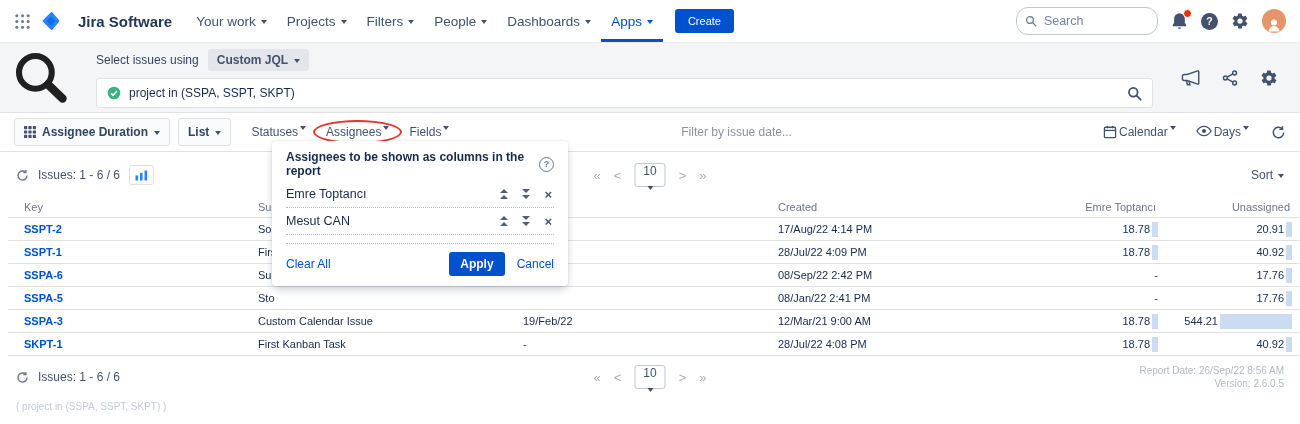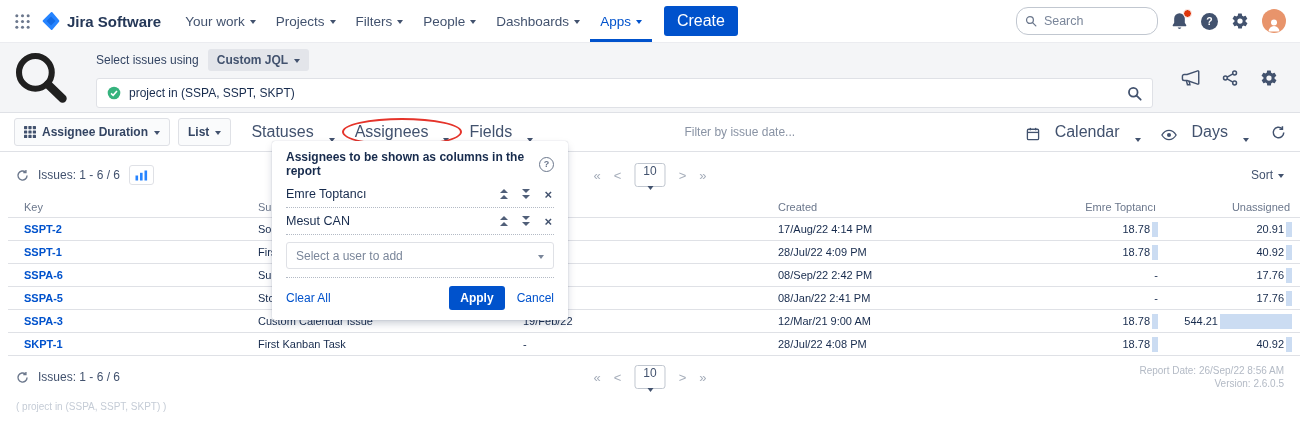--- a/index.html
+++ b/index.html
@@ -10,27 +10,27 @@
   input{font-family:inherit;outline:none;}
   a{cursor:pointer;}
   .caret{display:inline-block;width:0;height:0;border-left:3.5px solid transparent;
          border-right:3.5px solid transparent;border-top:4px solid currentColor;position:relative;top:1px;}
 
   
   .topnav{height:43px;border-bottom:1px solid #EBECF0;display:flex;align-items:center;
           justify-content:space-between;padding:0 14px 0 10px;background:#fff;}
   .nav-left{display:flex;align-items:center;height:100%;}
   .appswitch{padding:4px;margin-right:2px;display:flex;align-items:center;}
-  .brand{display:flex;align-items:center;gap:6px;margin:0 14px 0 4px;cursor:pointer;}
+  .brand{display:flex;align-items:center;gap:17px;margin:0 14px 0 4px;cursor:pointer;}
   .brand-text{font-size:15px;font-weight:600;color:#253858;white-space:nowrap;}
   .nav-items{display:flex;height:100%;}
   .nav-item{display:flex;align-items:center;gap:5px;padding:0 10px;font-size:13.5px;font-weight:500;
             color:#42526E;cursor:pointer;white-space:nowrap;}
   .nav-item.active{color:#0052CC;box-shadow:inset 0 -3px 0 0 #0052CC;}
-  .create-btn{background:#0052CC;color:#fff;font-size:16px;font-weight:500;border-radius:3px;
+  .create-btn{background:#0052CC;color:#fff;font-size:11px;font-weight:500;border-radius:3px;
               padding:6px 13px;margin-left:12px;}
   .nav-right{display:flex;align-items:center;gap:13px;}
   .searchbox{display:flex;align-items:center;gap:7px;width:142px;height:28px;border:1px solid #C1C7D0;
              border-radius:12px;padding:0 8px;background:#fff;}
   .searchbox input{border:none;width:100%;font-size:12.5px;color:#172B4D;}
   .searchbox input::placeholder{color:#7A869A;}
   .iconbtn{display:flex;align-items:center;justify-content:center;position:relative;}
   .badge{position:absolute;top:-3px;right:-4px;width:9px;height:9px;border-radius:50%;
          background:#DE350B;border:1.5px solid #fff;}
   .help-filled{width:17px;height:17px;border-radius:50%;background:#42526E;color:#fff;font-size:10.5px;
@@ -52,21 +52,21 @@
   .jql-text{flex:1;font-size:12px;color:#172B4D;}
   .jql-actions{display:flex;align-items:center;gap:22px;margin-left:28px;padding-right:6px;}
 
   
   .toolbar{height:39px;border-bottom:1px solid #DFE1E6;display:flex;align-items:center;
            padding:0 14px;background:#fff;}
   .tb-btn{display:inline-flex;align-items:center;gap:6px;height:28px;border:1px solid #DFE1E6;
           background:#FAFBFC;border-radius:3px;padding:0 9px;font-size:12px;color:#42526E;}
   .tb-btn + .tb-btn{margin-left:8px;}
   .lbl-bold{font-weight:700;color:#344563;}
-  .tb-drop{display:inline-flex;align-items:flex-end;gap:15px;font-size:16px;color:#42526E;margin-left:20px;
+  .tb-drop{display:inline-flex;align-items:flex-start;gap:2px;font-size:12px;color:#42526E;margin-left:20px;
            cursor:pointer;position:relative;white-space:nowrap;}
   .red-ellipse{position:absolute;left:-13px;right:-13px;top:-5px;bottom:-5px;border:2px solid #E5342B;
                border-radius:50%;pointer-events:none;}
   .tb-flex{flex:1;}
   .date-filter{border:none;background:transparent;font-size:12px;color:#172B4D;width:170px;}
   .date-filter::placeholder{color:#8993A4;}
 
   
   .resbar{position:relative;display:flex;align-items:center;height:26px;margin-top:10px;
           padding:0 16px;font-size:12px;color:#42526E;}
@@ -516,24 +516,20 @@
             <i class="tri up"></i>
             <i class="tri up"></i>
           </span>
         <span class="dbl">
             <i class="tri down"></i>
             <i class="tri down"></i>
           </span>
         <span class="close-x">×</span>
       </span>
     </div>
-    <div class="user-select">
-      <span class="ph">Select a user to add</span>
-      <i class="caret"></i>
-    </div>
     <div class="popup-foot">
       <a class="link">Clear All</a>
       <div class="foot-right">
         <button class="apply-btn">Apply</button>
         <a class="link">Cancel</a>
       </div>
     </div>
   </div>
 
 </div>

